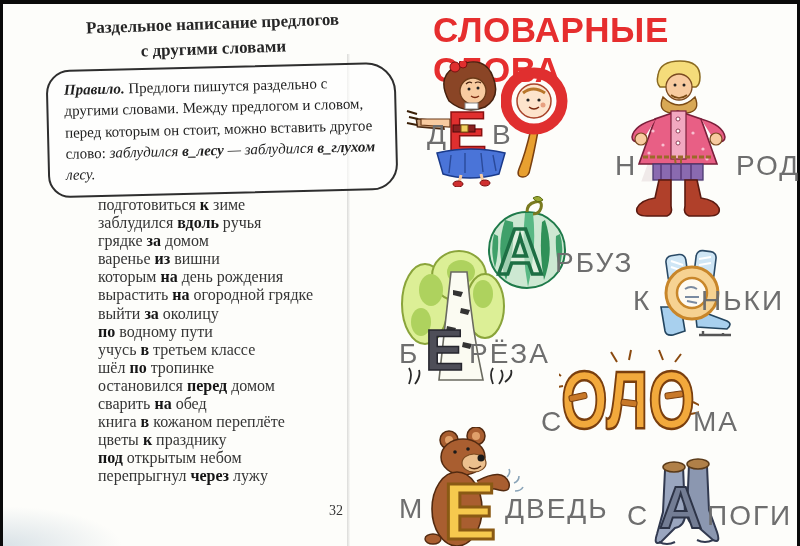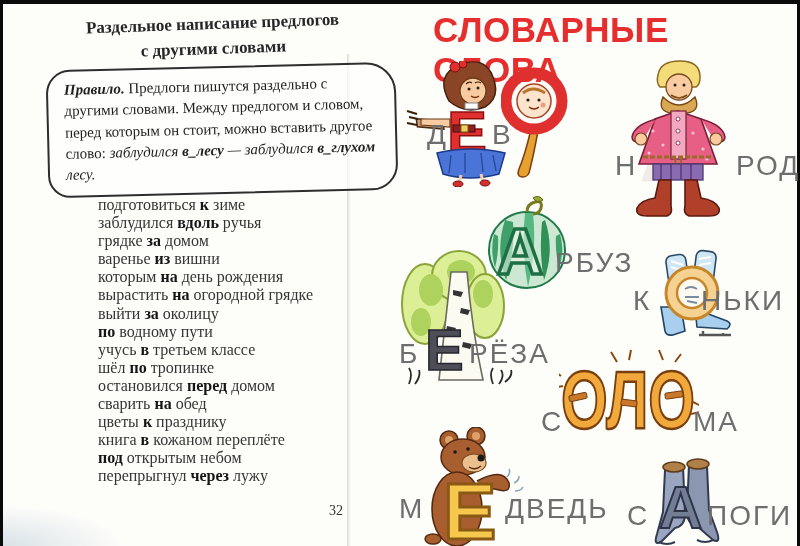--- a/index.html
+++ b/index.html
@@ -60,22 +60,22 @@
       <div class="phrase"><span>грядке </span><b>за</b><span> домом</span></div>
       <div class="phrase"><span>варенье </span><b>из</b><span> вишни</span></div>
       <div class="phrase"><span>которым </span><b>на</b><span> день рождения</span></div>
       <div class="phrase"><span>вырастить </span><b>на</b><span> огородной грядке</span></div>
       <div class="phrase"><span>выйти </span><b>за</b><span> околицу</span></div>
       <div class="phrase"><span></span><b>по</b><span> водному пути</span></div>
       <div class="phrase"><span>учусь </span><b>в</b><span> третьем классе</span></div>
       <div class="phrase"><span>шёл </span><b>по</b><span> тропинке</span></div>
       <div class="phrase"><span>остановился </span><b>перед</b><span> домом</span></div>
       <div class="phrase"><span>сварить </span><b>на</b><span> обед</span></div>
+      <div class="phrase"><span>книга </span><b>в</b><span> кожаном переплёте</span></div>
       <div class="phrase"><span>цветы </span><b>к</b><span> празднику</span></div>
-      <div class="phrase"><span>книга </span><b>в</b><span> кожаном переплёте</span></div>
       <div class="phrase"><span></span><b>под</b><span> открытым небом</span></div>
       <div class="phrase"><span>перепрыгнул </span><b>через</b><span> лужу</span></div>
     </div>
 
   <div class="page-num">32</div>
 
   <div class="rp-title">СЛОВАРНЫЕ СЛОВА</div>
 
   <span class="big-letter" style="left:424px;top:115px">Д</span>
   <svg class="art" style="left:400px;top:57px" width="120" height="126" viewBox="0 0 120 126">

